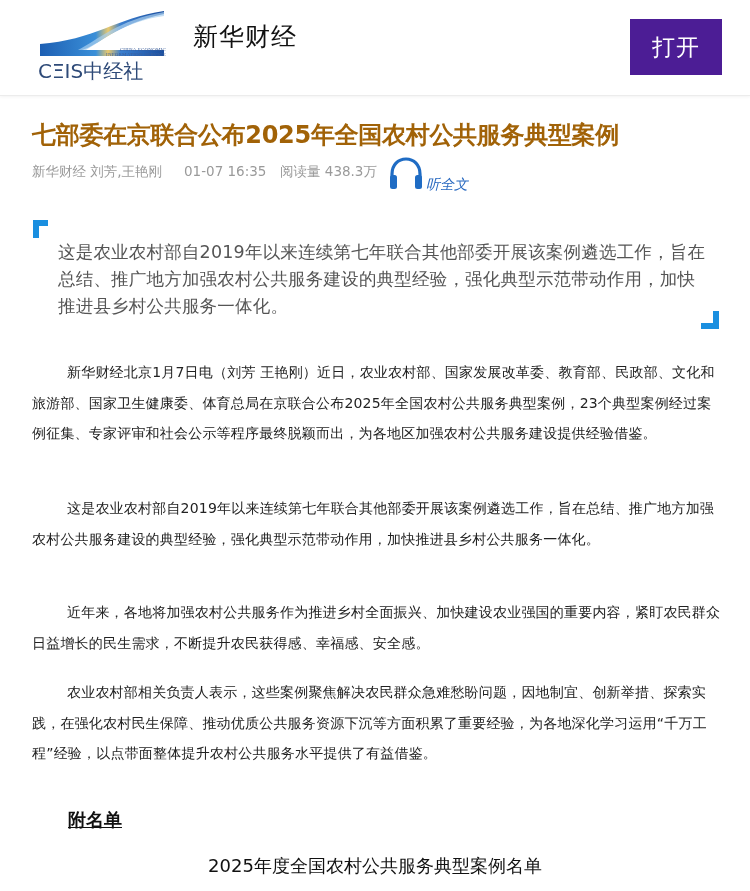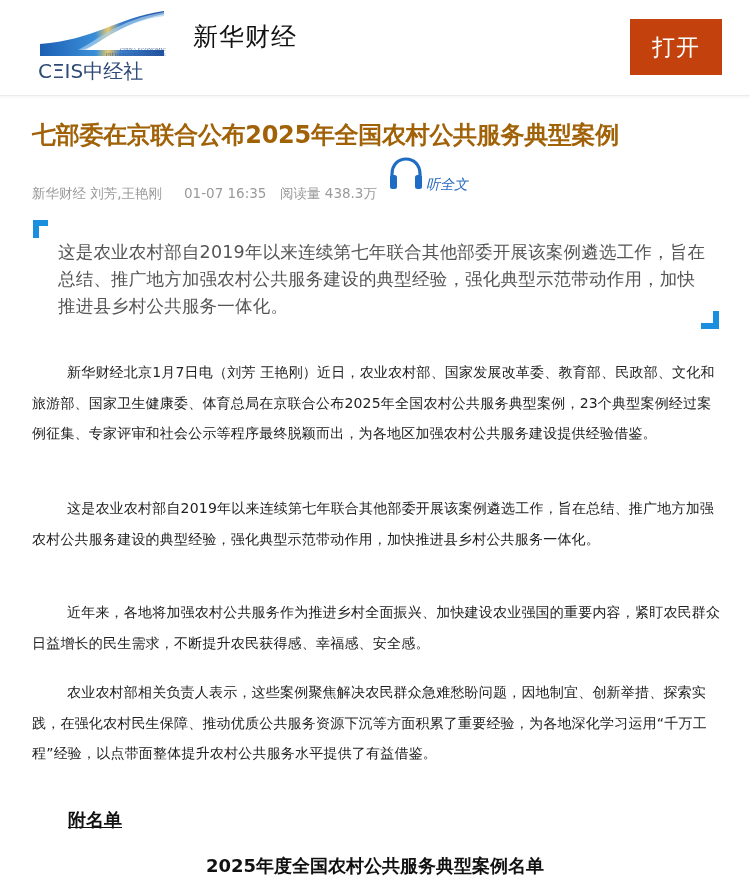--- a/index.html
+++ b/index.html
@@ -26,31 +26,31 @@
   .brand-title {
     position: absolute; left: 193px; top: 22px; font-size: 25px; font-weight: normal;
     color: #111; line-height: 30px; letter-spacing: 1px;
   }
   .brand-sub {
     position: absolute; left: 194px; top: 58px; font-size: 18px; color: #666;
     line-height: 22px; letter-spacing: 1px;
   }
   .open-btn {
     position: absolute; left: 630px; top: 19px; width: 92px; height: 56px;
-    background: #c2410c; color: #fff; font-size: 23px; border: none;
+    background: #4c1d95; color: #fff; font-size: 23px; border: none;
     display: flex; align-items: center; justify-content: center; letter-spacing: 1px;
   }
 
   
   .article-title {
     position: absolute; left: 32px; top: 118px; font-size: 24px; font-weight: bold;
     color: #a16207; line-height: 34px; white-space: nowrap; letter-spacing: -0.3px;
   }
   .meta { position: absolute; left: 32px; top: 160px; height: 28px; font-size: 13.5px; color: #9a9a9a; white-space: nowrap; }
-  .meta span { position: absolute; top: 3px; margin-top: 22px; }
+  .meta span { position: absolute; top: 3px; }
   .meta .source { left: 0; }
   .meta .time { left: 152px; }
   .meta .reads { left: 248px; }
   .listen { position: absolute; left: 388px; top: 156px; width: 90px; height: 38px; font-style: italic; }
   .listen svg { position: absolute; left: 0; top: 0; }
   .listen .listen-label { position: absolute; left: 38px; top: 20px; font-size: 14px; color: #2a6ac0; }
 
   
   .quote-corner-tl { position: absolute; left: 33px; top: 220px; width: 15px; height: 18px; }
   .quote-corner-tl::before { content: ""; position: absolute; left: 0; top: 0; width: 15px; height: 6px; background: #1a8fe0; }
@@ -68,21 +68,21 @@
     position: absolute; left: 32px; width: 692px; font-size: 14px;
     line-height: 30.5px; color: #222; text-indent: 35px; letter-spacing: 0.2px;
   }
   .p1 { top: 357px; }
   .p2 { top: 493px; }
   .p3 { top: 597px; }
   .p4 { top: 677px; }
   .attach { position: absolute; left: 68px; top: 808px; font-size: 18px; font-weight: bold; color: #111; text-decoration: underline; }
   .list-title {
     position: absolute; left: 0; top: 854px; width: 750px; text-align: center;
-    font-size: 18px; font-weight: bold; color: #111;
+    font-size: 18px; font-weight: normal; color: #111;
   }
 </style>
 </head>
 <body>
 
 <div class="header">
   <div class="logo">
     <svg class="logo-swoosh" viewBox="0 0 128 46" width="128" height="46">
       <defs>
         <linearGradient id="lg1" x1="0" y1="0" x2="1" y2="0">

